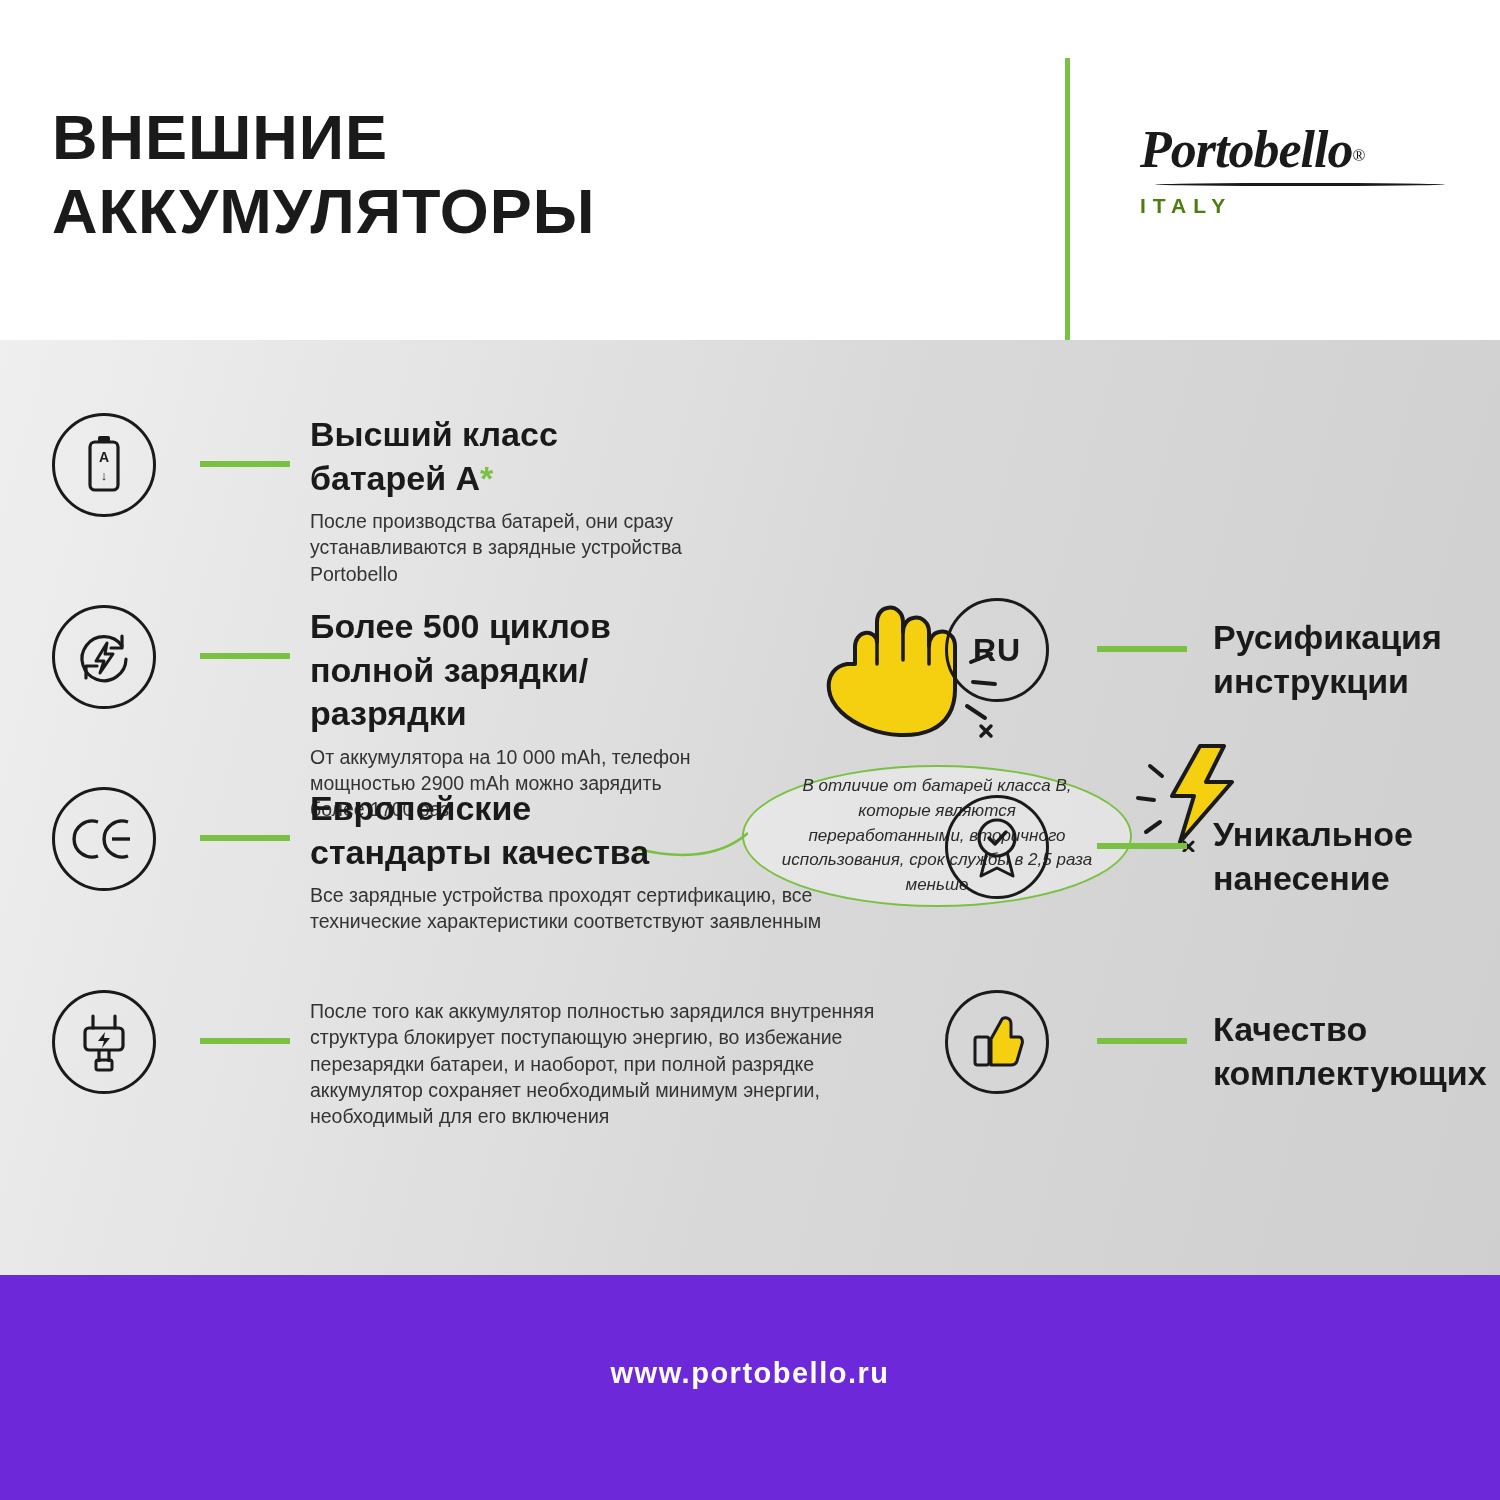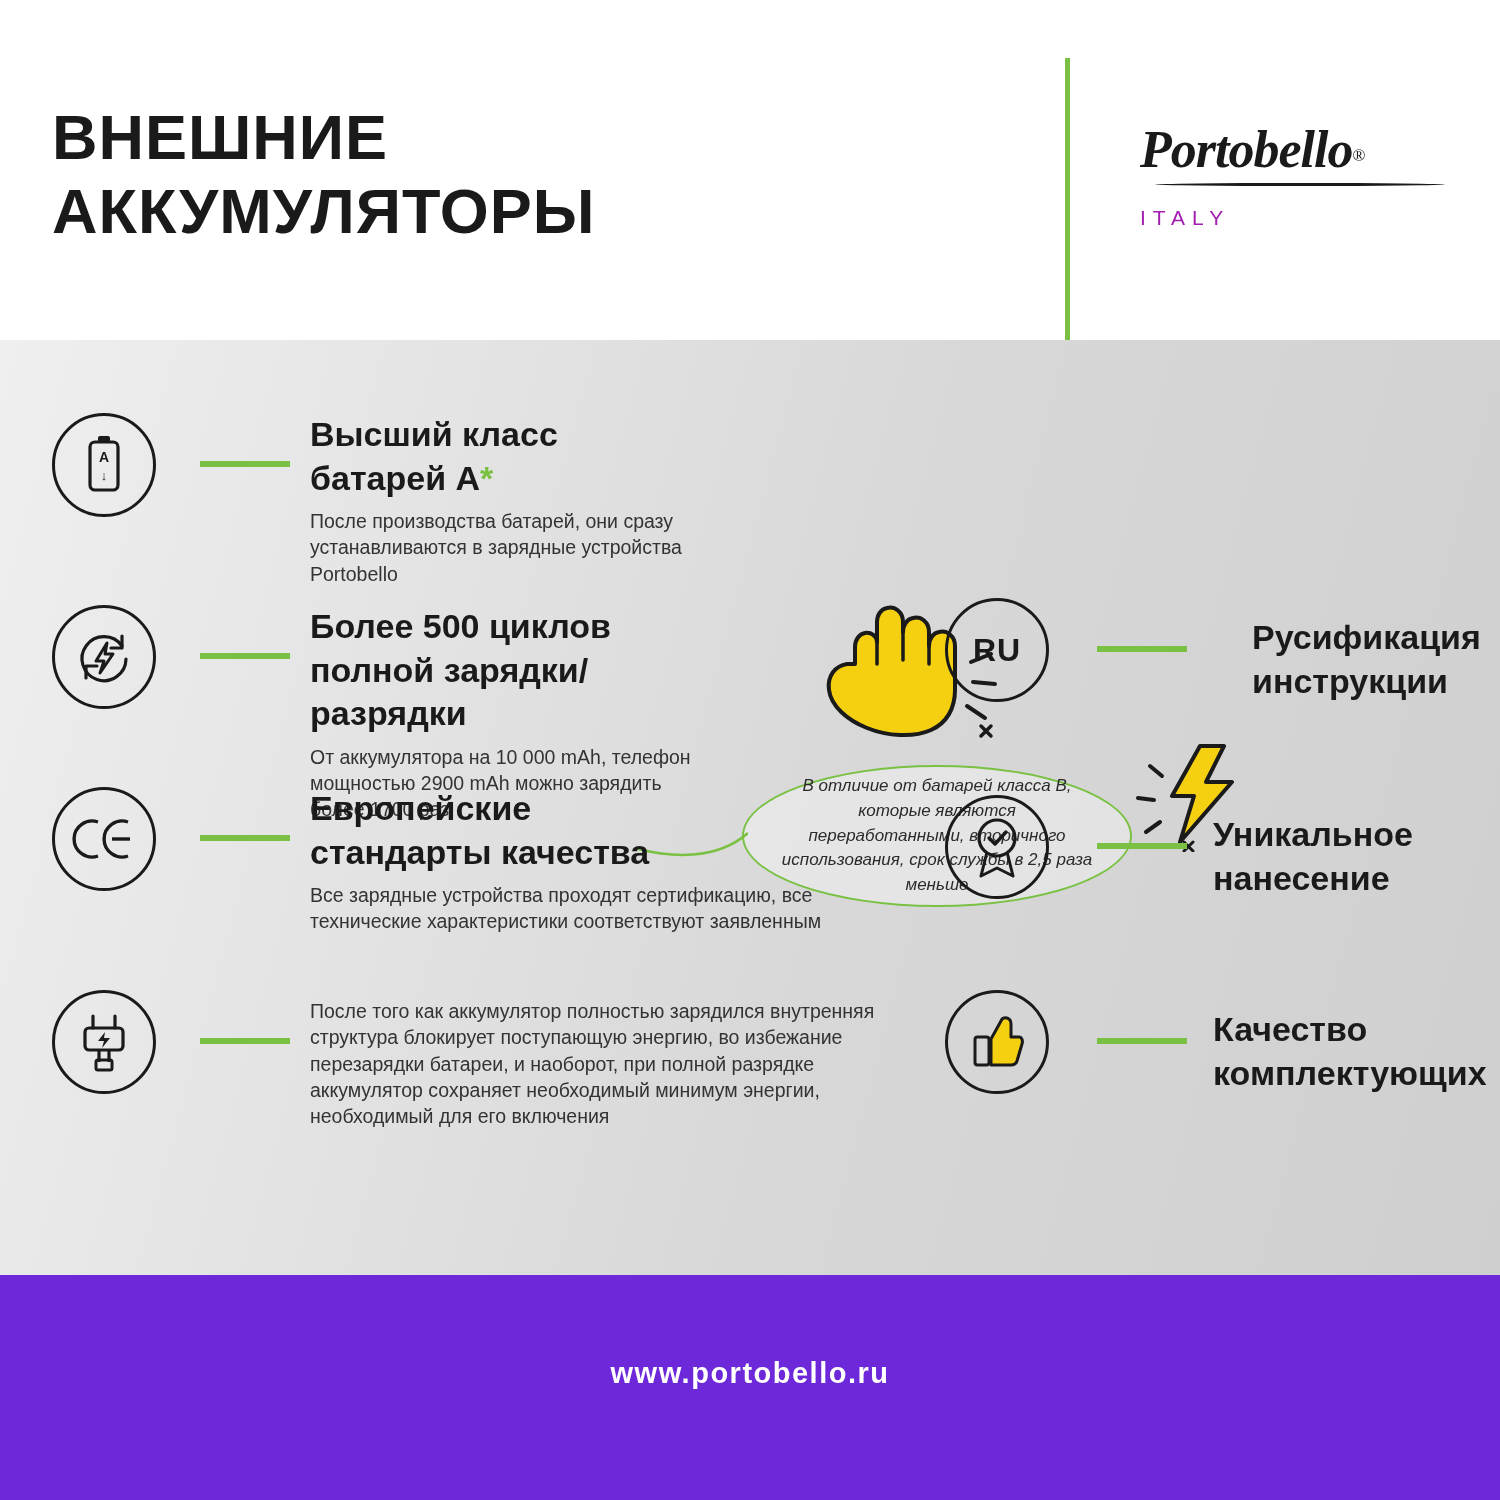--- a/index.html
+++ b/index.html
@@ -39,21 +39,21 @@
     color: #1a1a1a; letter-spacing: -1px; display: inline-block;
   }
   .logo-reg {
     font-size: 17px; vertical-align: super; font-style: normal; font-weight: normal;
   }
   .logo-underline {
     width: 290px; height: 3px; background: #1a1a1a; margin: 4px auto 0;
     border-radius: 50%;
   }
   .logo-sub {
-    font-size: 21px; letter-spacing: 7px; color: #a21caf; margin-top: 20px;
+    font-size: 21px; letter-spacing: 7px; color: #4d7c0f; margin-top: 8px; font-weight: bold;
   }
 
   
   .body-panel {
     position: absolute; left: 0; top: 340px; width: 1500px; height: 935px;
     background: linear-gradient(105deg,#efefef 0%, #d8d8d8 55%, #cfcfcf 100%);
   }
 
   
   .footer {
@@ -238,21 +238,21 @@
         <div class="fdesc" style="width:600px;">После того как аккумулятор полностью зарядился внутренняя структура блокирует поступающую энергию, во избежание перезарядки батареи, и наоборот, при полной разрядке аккумулятор сохраняет необходимый минимум энергии, необходимый для его включения</div>
       </div>
     </div>
 
     <div class="feature right" style="left:945px; top:258px;">
       <div class="ficon">
         <span style="font-size:32px; font-weight:bold; color:#1a1a1a; letter-spacing:1px;">RU</span>
       </div>
       <div class="fdash"></div>
       <div class="ftext">
-        <div class="fhead" style="margin-top:18px;margin-left:39px;">
+        <div class="fhead" style="margin-top:18px;">
           <div>Русификация</div>
           <div>инструкции</div>
         </div>
       </div>
     </div>
 
     <div class="feature right" style="left:945px; top:455px;">
       <div class="ficon">
         <svg width="52" height="66" viewBox="0 0 52 66">
           <circle cx="26" cy="24" r="18" fill="none" stroke="#1a1a1a" stroke-width="3.2"></circle>

